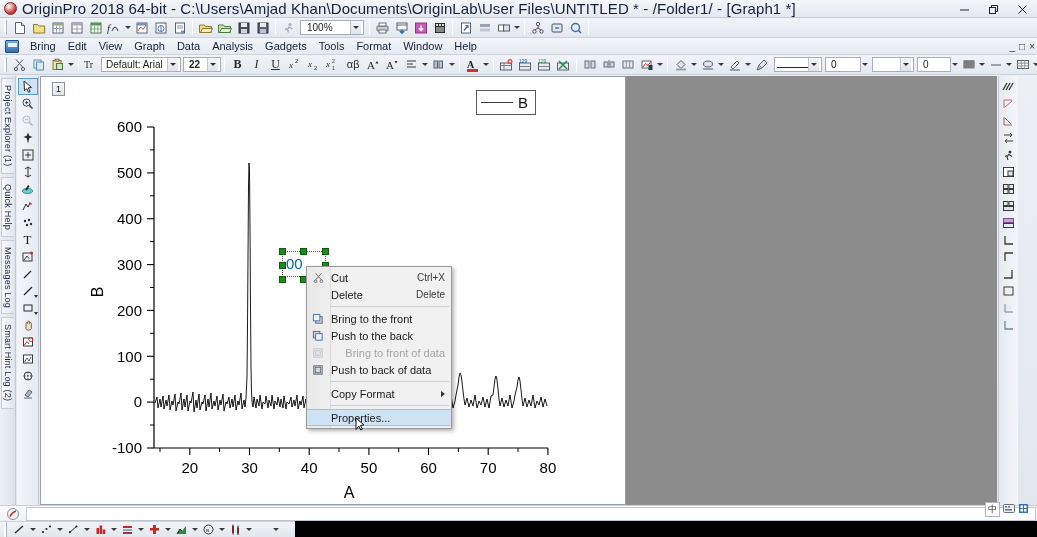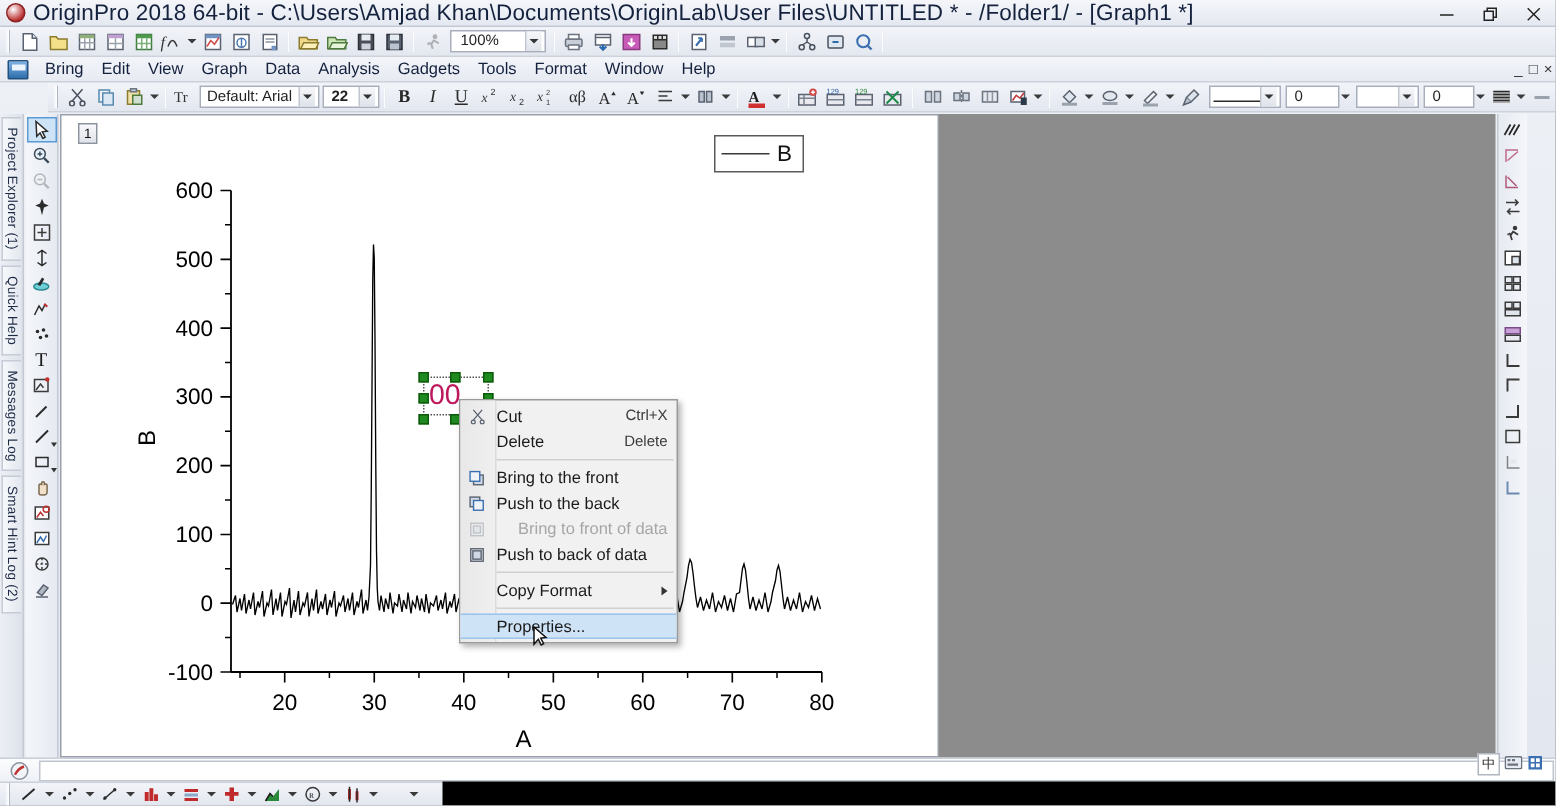--- a/index.html
+++ b/index.html
@@ -36,21 +36,21 @@
   .winbtn:last-child { width:29px; }
   .winbtn svg { display:block; }
 
   
   .tbrow {
     height:20px; display:flex; align-items:center;
     background:linear-gradient(#f2f4f9,#e3e7ef);
     border-bottom:1px solid #ccd1da;
     padding-left:2px; gap:0px;
   }
-  .tb2 { height:20px;margin-left:32px; }
+  .tb2 { height:20px; }
   .grip { width:4px;height:15px;margin:0 2px;
     background:repeating-linear-gradient(to right,#fff 0 1px,#aeb4c0 1px 2px,transparent 2px 3px);
     border-left:1px solid #f7f8fb; flex:none;}
   .ticon { width:19px;height:18px;display:flex;align-items:center;justify-content:center;flex:none;position:relative;}
   .ticon svg { display:block; }
   .tsep { width:1px;height:15px;background:#bfc5d0;border-right:1px solid #fbfcfe;margin:0 3px;flex:none;}
   .tdrop { width:8px;height:18px;display:flex;align-items:center;justify-content:center;flex:none;}
   .tdrop::after { content:""; border-left:3px solid transparent;border-right:3px solid transparent;border-top:3px solid #3a3a3a;}
   .combo {
     height:15px;background:#fff;border:1px solid #a8aebb;display:flex;align-items:center;
@@ -131,21 +131,21 @@
   
   .legend{
     position:absolute;left:435px;top:13px;width:60px;height:25px;
     border:1px solid #5a5a5a;background:#fff;display:flex;align-items:center;padding:0 4px;
   }
   .legend-line{width:32px;height:0;border-top:1.3px solid #3a3a3a;}
   .legend-label{font-size:15px;color:#111;margin-left:5px;font-family:"Liberation Sans",sans-serif;}
 
   
   .selobj{position:absolute;left:245px;top:178px;}
-  .selobj .txt{font-size:19px;color:#be185d;line-height:17px;white-space:nowrap;}
+  .selobj .txt{font-size:15px;color:#0369a1;line-height:17px;white-space:nowrap;}
   .selbox{position:absolute;left:-4px;top:-4px;width:44px;height:26px;border:1px dotted #555;}
   .handle{position:absolute;width:7px;height:7px;background:#1f8a1f;border:1px solid #0c5c0c;}
 
   
   .ctxmenu{
     position:absolute;left:265px;top:189px;width:146px;
     background:#f1f1f1;border:1px solid #9a9a9a;
     box-shadow:2px 2px 4px rgba(0,0,0,.3);
     padding:2px 0; z-index:40; font-size:11px;
   }
@@ -478,21 +478,21 @@
           <text x="7" y="12" font-size="6" fill="#333">2</text>
         </svg>
       </div>
     <div class="ticon">
       <svg width="13" height="13" viewBox="0 0 13 13">
           <text x="0" y="9" font-size="9" font-family="Liberation Serif,serif" font-style="italic" fill="#333">x</text>
           <text x="6" y="5" font-size="5" fill="#333">2</text>
           <text x="6" y="12" font-size="5" fill="#333">1</text>
         </svg>
       </div>
-    <div class="ticon" style="width:22px;font-family:Liberation Serif, serif;font-size:11px;color:#2a2a2a;">
+    <div class="ticon" style="width:22px;font-family:Liberation Mono, monospace;font-size:11px;color:#2a2a2a;">
         <span>αβ</span>
       </div>
     <div class="ticon">
       <svg width="14" height="13" viewBox="0 0 14 13">
           <text x="0" y="11" font-size="11" font-family="Liberation Serif,serif" fill="#2a2a2a">A</text>
           <path d="M10 3l1.5 2.5h-3z" fill="#2a2a2a"></path>
         </svg>
       </div>
     <div class="ticon">
       <svg width="14" height="13" viewBox="0 0 14 13">

